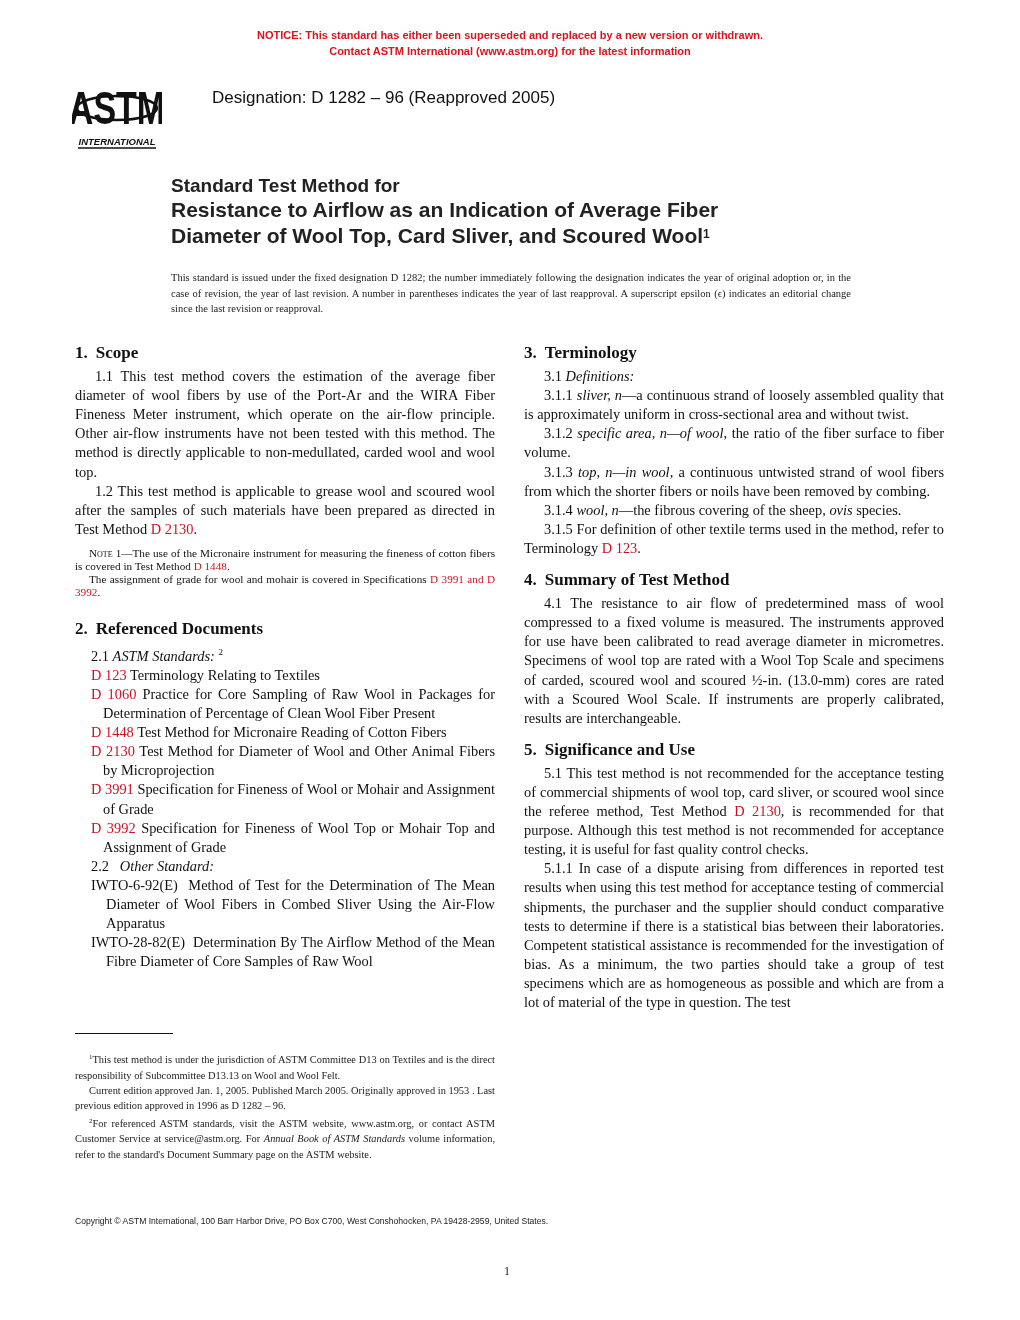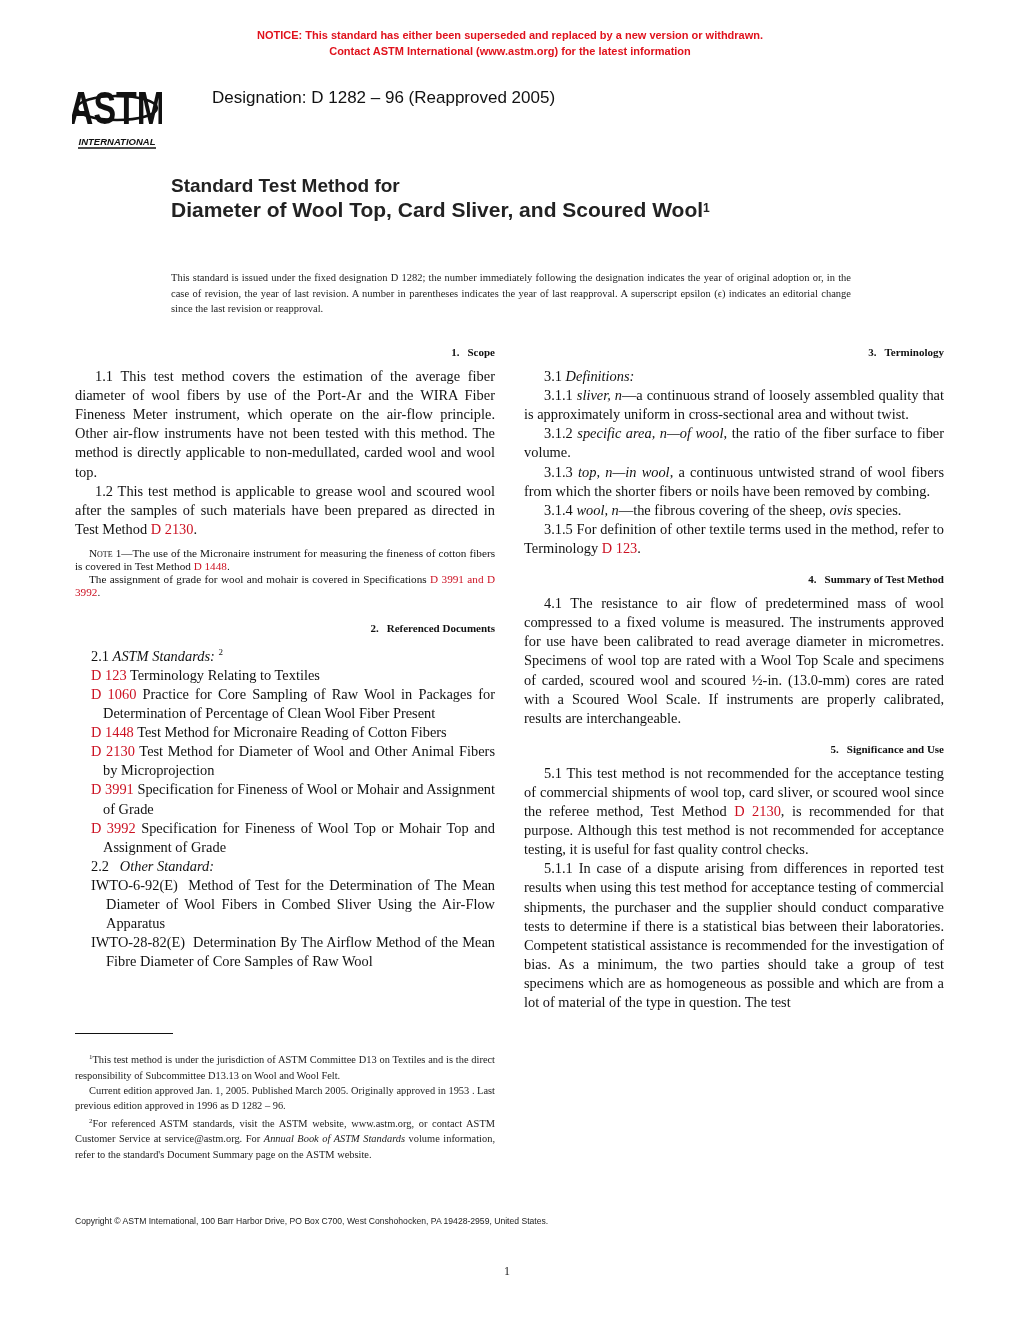--- a/index.html
+++ b/index.html
@@ -10,21 +10,21 @@
   .designation { position: absolute; left: 176px; top: 88px; font-family: "Liberation Sans", sans-serif; font-size: 17px; color: #111; margin-left: 36px; }
   .title-block { position: absolute; left: 171px; top: 175px; font-family: "Liberation Sans", sans-serif; font-weight: bold; color: #222; }
   .title-1 { font-size: 19px; line-height: 22px; }
   .title-2 { font-size: 21px; line-height: 26px; }
   .title-2 sup { font-size: 12px; vertical-align: top; position: relative; top: -2px; }
   .issued { position: absolute; left: 171px; top: 270px; width: 680px; font-family: "Liberation Serif", serif;
     font-size: 10.5px; line-height: 15.5px; color: #222; text-align: justify; }
   .col { position: absolute; top: 343px; width: 420px; font-family: "Liberation Serif", serif; font-size: 14.4px; line-height: 19.1px; color: #111; }
   .col.left { left: 75px; }
   .col.right { left: 524px; }
-  .h { font-weight: bold; font-size: 11px; margin: 0 0 5px 0; text-align: right; }
+  .h { font-weight: bold; font-size: 17px; margin: 0 0 5px 0; }
   .h .num { margin-right: 8px; }
   .p { text-align: justify; text-indent: 20px; margin: 0; }
   .ref { color: #cc1122; }
   .note { font-size: 11.2px; line-height: 13px; text-align: justify; margin-top: 8px; }
   .note .np { text-indent: 14px; margin: 0; }
   .sc { font-variant: small-caps; }
   .refitem { margin: 0; padding-left: 28px; text-indent: -12px; text-align: justify; }
   .refhead { margin: 0; padding-left: 16px; }
   .gap-h { height: 15px; }
   .footnotes { position: absolute; left: 75px; top: 1033px; width: 420px; font-family: "Liberation Serif", serif; font-size: 10.4px; line-height: 15.3px; color: #222; text-align: justify; }
@@ -49,20 +49,21 @@
     <text x="45" y="46" text-anchor="middle" font-family="Liberation Sans, sans-serif" font-weight="bold" font-size="34" fill="#111" transform="scale(1,1.35) translate(0,-12)">ASTM</text>
     <text x="45" y="67" text-anchor="middle" font-family="Liberation Sans, sans-serif" font-weight="bold" font-style="italic" font-size="9.5" fill="#111">INTERNATIONAL</text>
     <line x1="6" y1="70" x2="84" y2="70" stroke="#111" stroke-width="1.5"></line>
   </svg>
 </div>
 
 <div class="designation">Designation: D 1282 – 96 (Reapproved 2005)</div>
 
 <div class="title-block">
   <div class="title-1">Standard Test Method for</div>
+  <div class="title-2">Resistance to Airflow as an Indication of Average Fiber</div>
   <div class="title-2"><span>Diameter of Wool Top, Card Sliver, and Scoured Wool</span><sup>1</sup></div>
 </div>
 
 <div class="issued">This standard is issued under the fixed designation D 1282; the number immediately following the designation indicates the year of original adoption or, in the case of revision, the year of last revision. A number in parentheses indicates the year of last reapproval. A superscript epsilon (ϵ) indicates an editorial change since the last revision or reapproval.</div>
 
 <div class="col left">
   <div class="h"><span class="num">1.</span><span>Scope</span></div>
   <p class="p">1.1 This test method covers the estimation of the average fiber diameter of wool fibers by use of the Port-Ar and the WIRA Fiber Fineness Meter instrument, which operate on the air-flow principle. Other air-flow instruments have not been tested with this method. The method is directly applicable to non-medullated, carded wool and wool top.</p>
   <p class="p"><span>1.2 This test method is applicable to grease wool and scoured wool after the samples of such materials have been prepared as directed in Test Method </span><span class="ref">D 2130</span><span>.</span></p>
   <div class="note">

